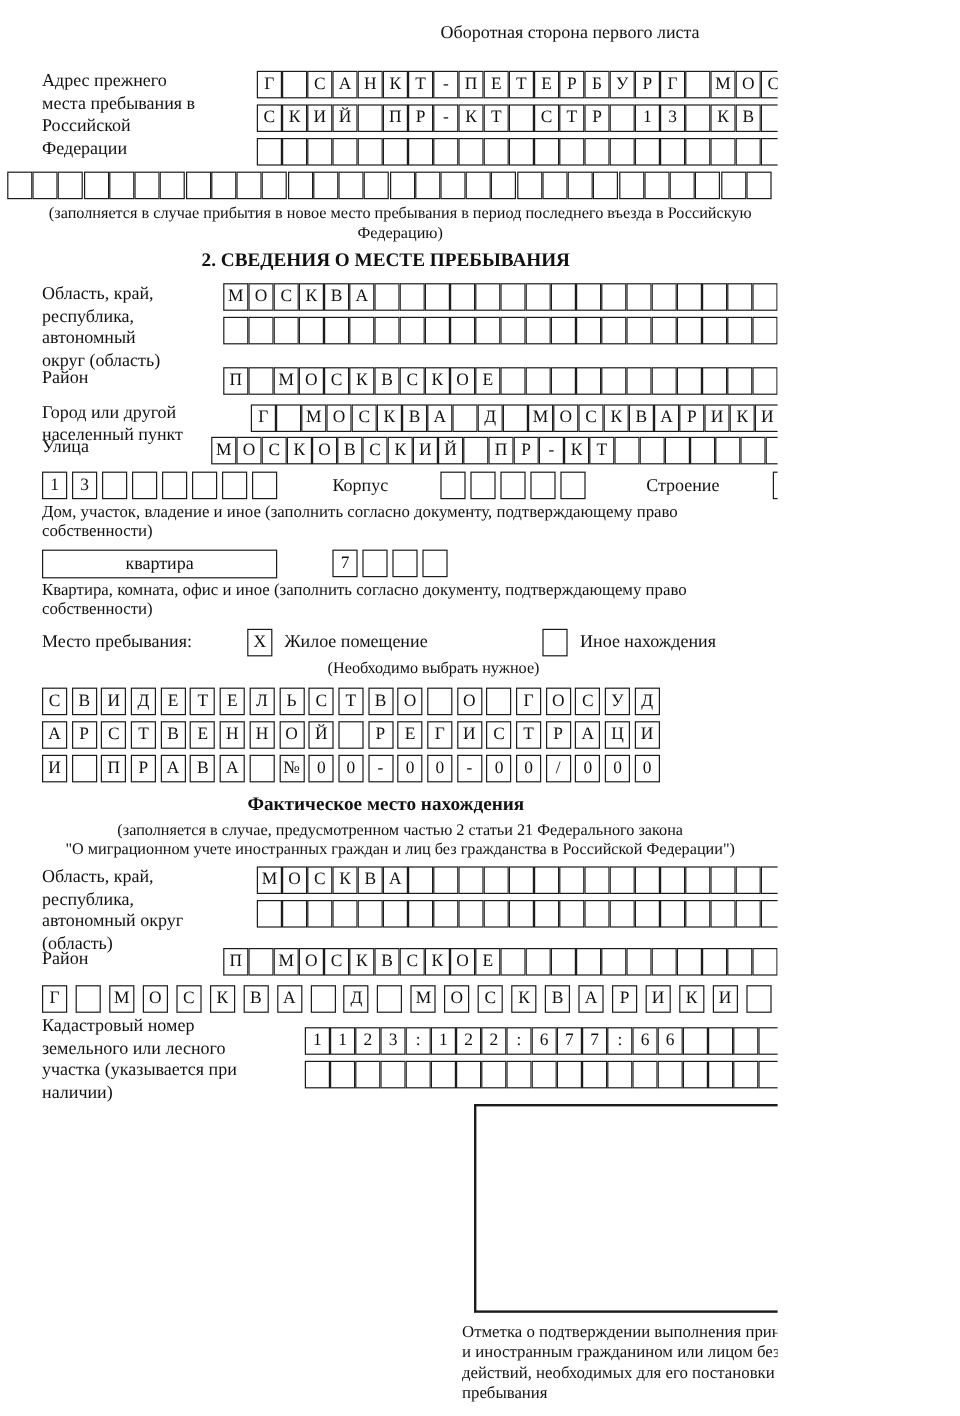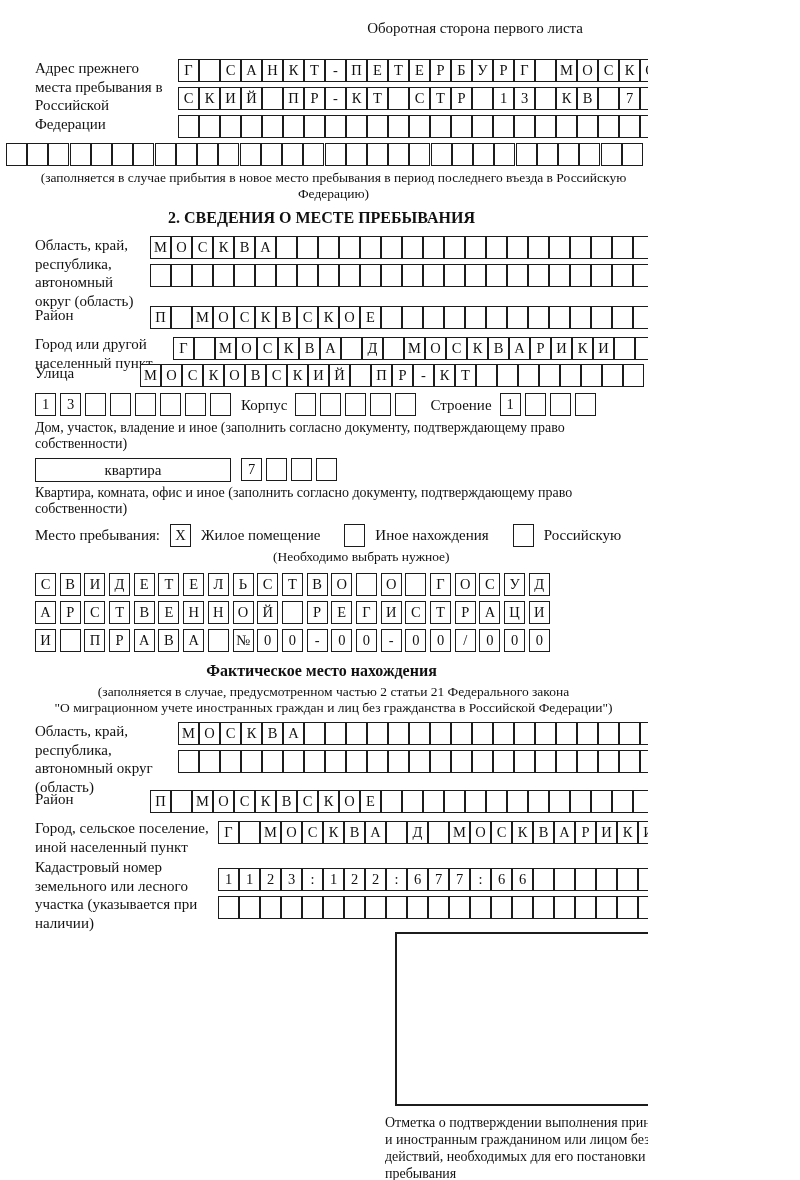--- a/index.html
+++ b/index.html
@@ -3,21 +3,21 @@
 <meta charset="utf-8">
 <style>
   html,body{margin:0;padding:0;background:#fff;}
   .page{
     position:relative;width:648px;height:1180px;overflow:hidden;
     background:#ffffff;color:#111;
     font-family:"Liberation Serif","DejaVu Serif",serif;
     padding:0 5px 0 0;box-sizing:border-box;
   }
   .hdr{padding:20px 60px 0 0;text-align:right;font-size:15px;}
-  .frow{display:flex;align-items:flex-start;margin-left:35px;}
+  .frow{display:flex;align-items:flex-start;margin-left:35px;gap:36px;}
   .label{font-size:15px;line-height:18.5px;flex:0 0 auto;box-sizing:border-box;padding-right:8px;}
   .rowstack{display:flex;flex-direction:column;gap:5px;flex:1;min-width:0;}
   .cells{display:flex;justify-content:space-between;flex:1;min-width:0;}
   .cells.compact{flex:0 0 auto;justify-content:flex-start;gap:4px;}
   .cell{
     box-sizing:border-box;flex:0 0 21px;width:21px;height:23px;
     border:1.6px solid #1c1c1c;display:flex;align-items:center;justify-content:center;
     font-size:14.5px;line-height:1;background:#fff;
   }
   .fullrow{margin:5px 0 0 6px;display:flex;justify-content:space-between;}
@@ -536,21 +536,20 @@
         <span class="cell"></span>
         <span class="cell"></span>
         <span class="cell"></span>
         <span class="cell"></span>
         <span class="cell"></span>
         <span class="cell"></span>
       </div>
   </div>
 
   <div class="frow mt6">
-    <div class="label" style="width:183px">Город, сельское поселение, иной населенный пункт</div>
     <div class="cells" style="margin-top:2px">
         <span class="cell">Г</span>
         <span class="cell"></span>
         <span class="cell">М</span>
         <span class="cell">О</span>
         <span class="cell">С</span>
         <span class="cell">К</span>
         <span class="cell">В</span>
         <span class="cell">А</span>
         <span class="cell"></span>

